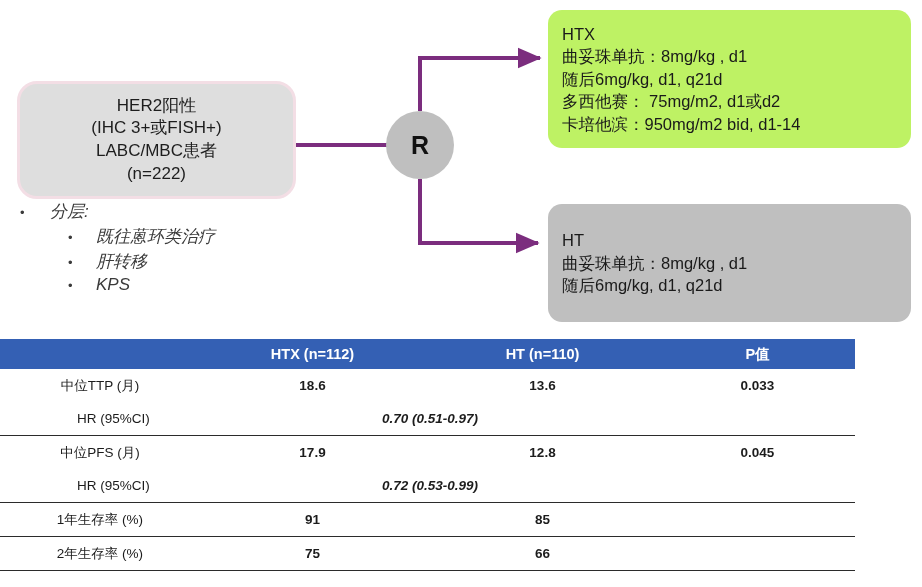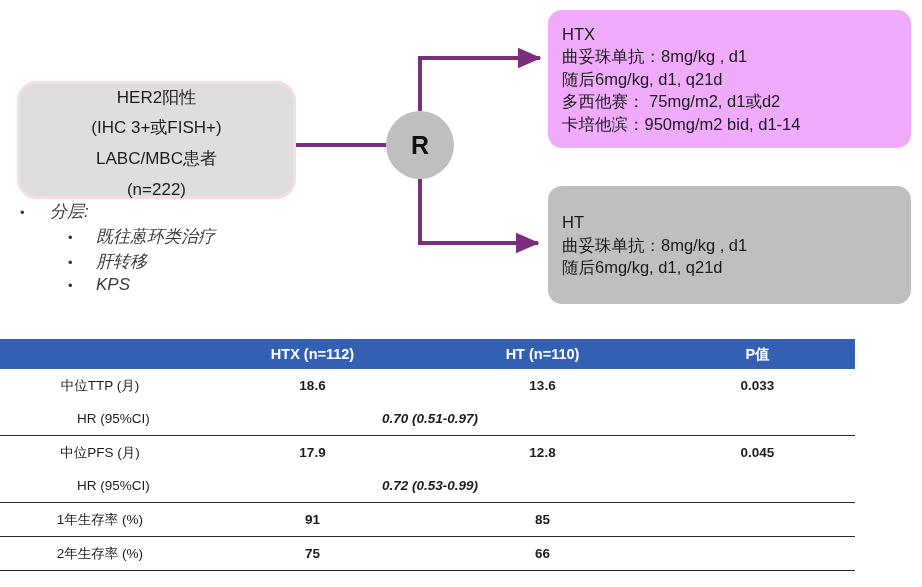--- a/index.html
+++ b/index.html
@@ -57,39 +57,39 @@
     height: 118px;
     background: #dedede;
     border: 3px solid #f3dee5;
     border-radius: 20px;
     align-items: center;
     text-align: center;
     font-size: 17px;
     line-height: 1.33;
     color: #1d1d1d;
   }
-  #population-box .ln { display: block; white-space: nowrap; margin-top: 8px; }
+  #population-box .ln { display: block; white-space: nowrap; }
 
   #arm-htx-box {
     left: 548px;
     top: 10px;
     width: 363px;
     height: 138px;
-    background: #f0abfc;
+    background: #bef264;
     border: none;
     border-radius: 14px;
     padding: 8px 0 8px 14px;
     font-size: 16.5px;
     line-height: 1.36;
     color: #1a1a1a;
   }
 
   #arm-ht-box {
     left: 548px;
-    top: 186px;
+    top: 204px;
     width: 363px;
     height: 118px;
     background: #bfbfbf;
     border: none;
     border-radius: 14px;
     padding: 8px 0 8px 14px;
     font-size: 16.5px;
     line-height: 1.36;
     color: #1a1a1a;
   }

